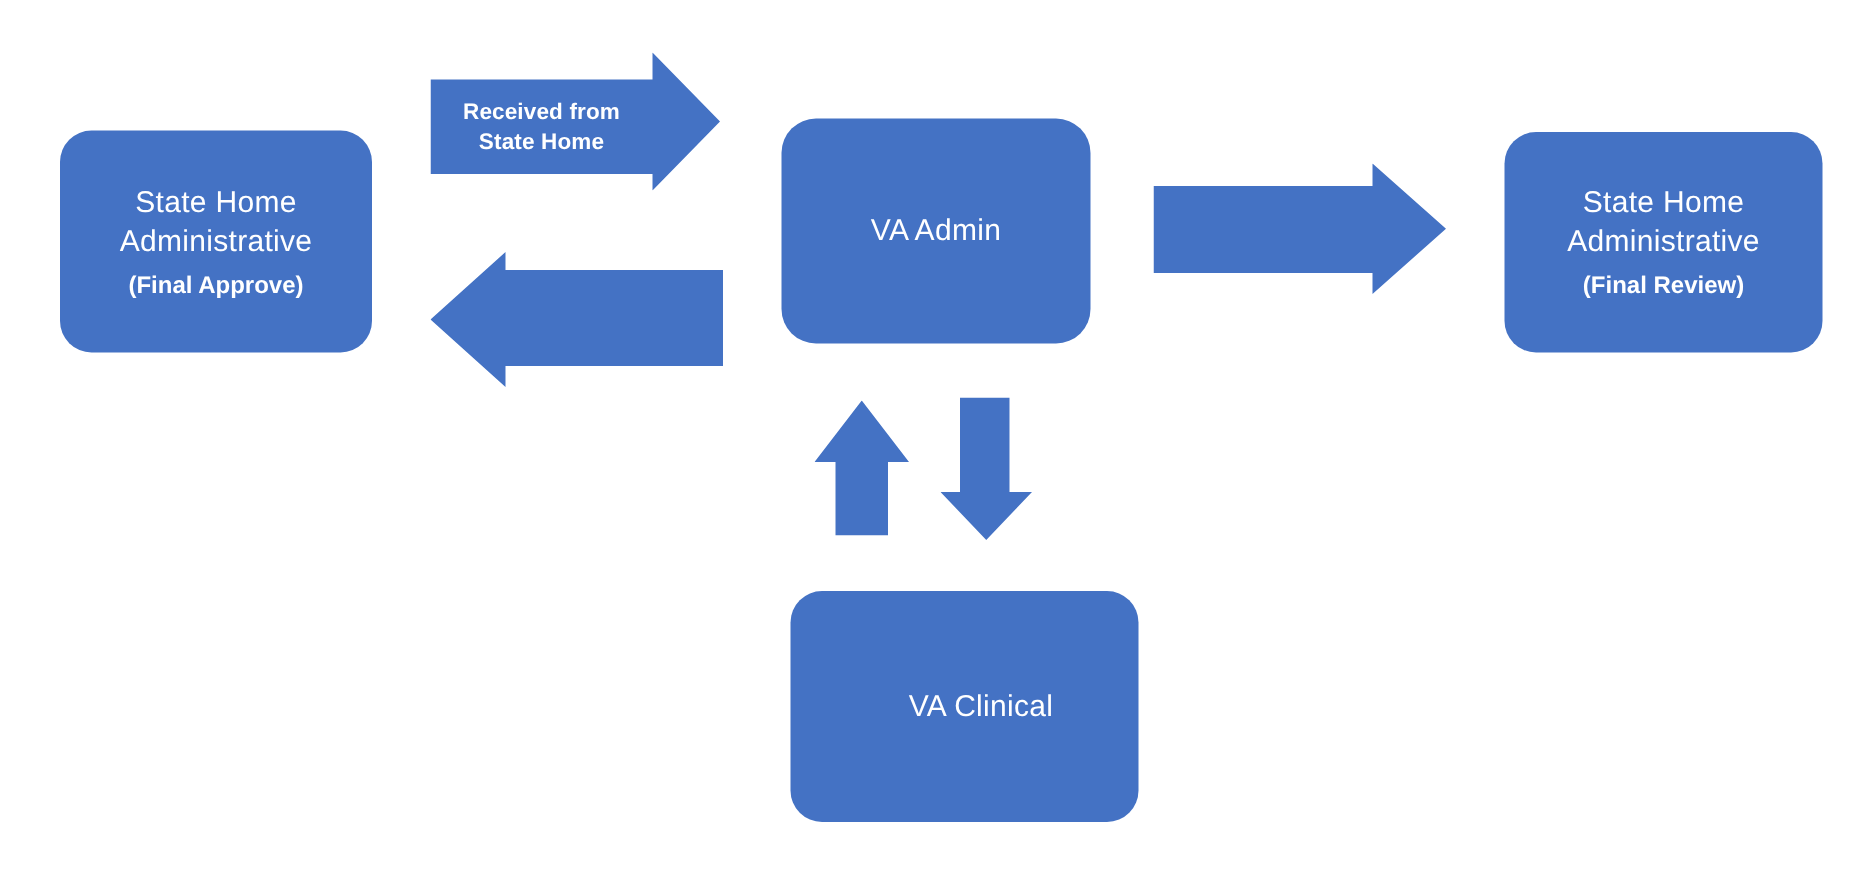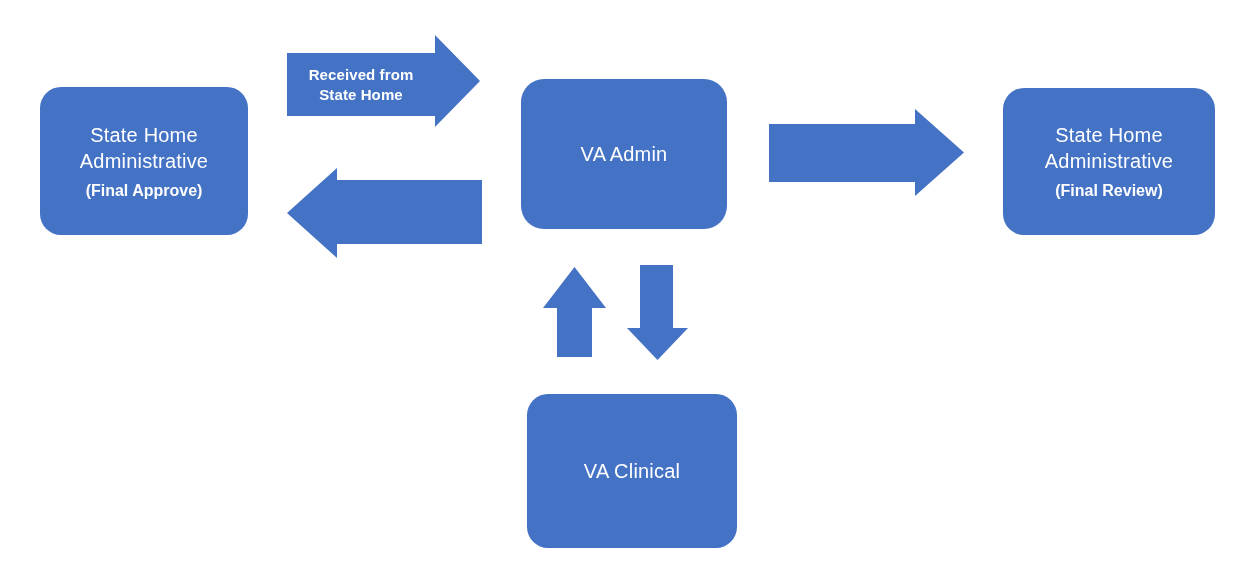--- a/index.html
+++ b/index.html
@@ -99,17 +99,17 @@
   </div>
 
   <svg class="arrow" style="left:543px; top:267px;" width="63" height="90" viewBox="0 0 63 90">
     <polygon points="31.5,0 63,41 49,41 49,90 14,90 14,41 0,41" fill="#4472C4"></polygon>
   </svg>
 
   <svg class="arrow" style="left:627px; top:265px;" width="61" height="95" viewBox="0 0 61 95">
     <polygon points="13,0 46,0 46,63 61,63 30.5,95 0,63 13,63" fill="#4472C4"></polygon>
   </svg>
 
-  <div class="node" style="left: 527px; top: 394px; width: 210px; height: 154px; background-color: rgb(68, 114, 196);">
+  <div class="node" style="left: 527px; top: 394px; width: 210px; height: 154px; background-color: rgb(68, 114, 196); padding-left: 22px;">
     <div class="node-title">VA Clinical</div>
   </div>
 
 </div>
 
 </body></html>

